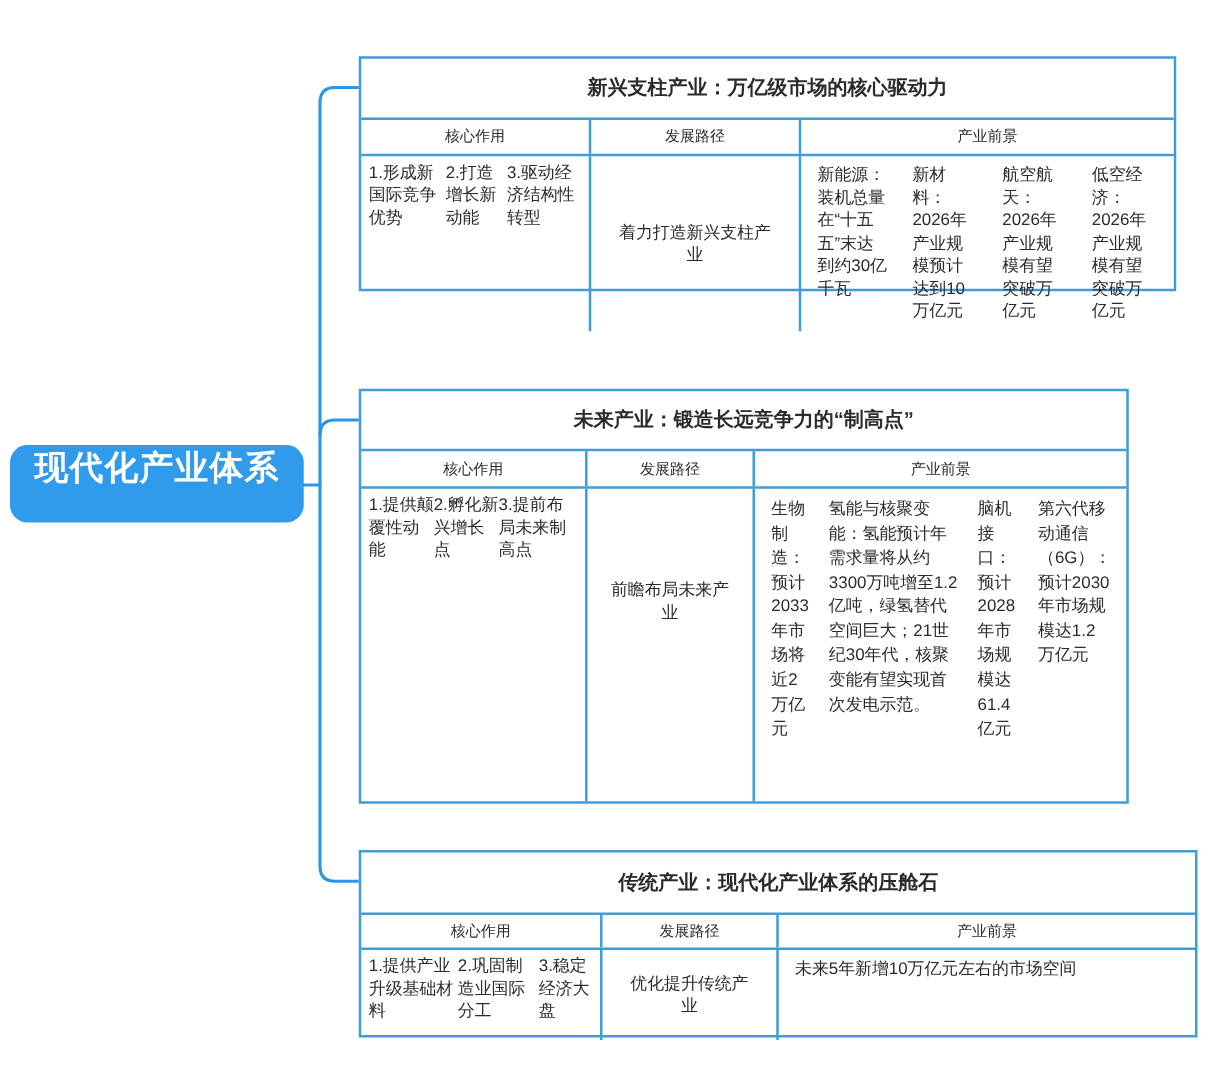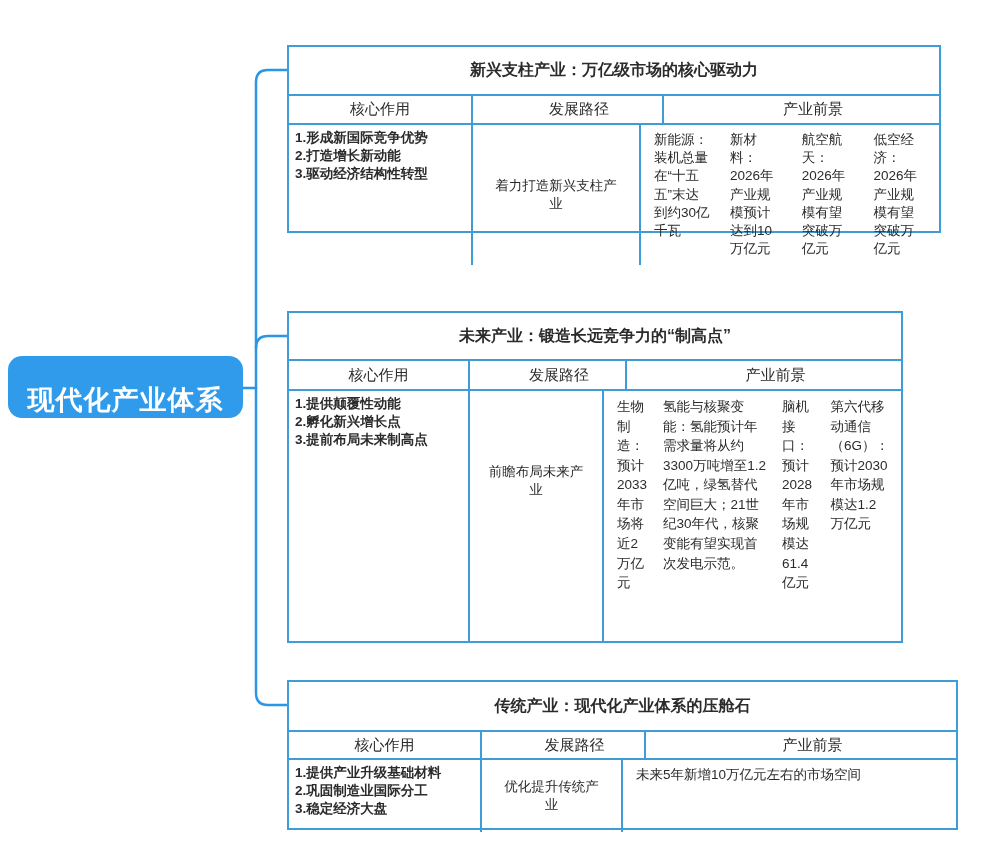--- a/index.html
+++ b/index.html
@@ -20,21 +20,21 @@
     overflow:hidden;
   }
   
   #connectors{position:absolute;left:0;top:0;pointer-events:none;}
   #connectors path{stroke:var(--line);stroke-width:2.5;fill:none;stroke-linecap:round;}
 
   
   .root-node{
     position:absolute;left:8px;top:356px;width:235px;height:62px;
     background:var(--node);border-radius:14px;
-    display:flex;align-items:flex-end;justify-content:center;
+    display:flex;align-items:flex-start;justify-content:center;
     color:#ffffff;font-size:27px;font-weight:bold;letter-spacing:1px;
     box-sizing:border-box;
   }
 
   
   .mtable{
     position:absolute;box-sizing:border-box;
     border:2px solid var(--border);
     background:#fff;
     display:flex;flex-direction:column;
@@ -51,43 +51,41 @@
     flex:0 0 auto;
   }
   #t1 .title-row{height:49px;}
   #t2 .title-row{height:48px;}
   #t3 .title-row{height:50px;}
 
   .header-row{
     box-sizing:border-box;
     border-bottom:2px solid var(--border);
     display:grid;flex:0 0 auto;
-    font-size:15px;
-    gap:23px;
+    font-size:12px;
   }
   #t1 .header-row{height:29px;grid-template-columns:184px 168px 1fr;}
   #t2 .header-row{height:30px;grid-template-columns:181px 134px 1fr;}
   #t3 .header-row{height:28px;grid-template-columns:193px 141px 1fr;}
   .header-row .c{display:flex;align-items:center;justify-content:center;}
 
   .body-row{
     display:grid;flex:1 1 auto;min-height:0;
     font-size:13.5px;line-height:1.35;
   }
   #t1 .body-row{grid-template-columns:184px 168px 1fr;}
   #t2 .body-row{grid-template-columns:181px 134px 1fr;}
   #t3 .body-row{grid-template-columns:193px 141px 1fr;}
 
   .c{box-sizing:border-box;border-right:2px solid var(--border);min-width:0;}
   .c:last-child{border-right:none;}
 
   .roles-cell{
-    display:flex;flex-direction:column;justify-content:flex-start;
+    display:flex;flex-direction:row;justify-content:center;
     padding:4px 4px 4px 6px;
-    font-weight:bold;
   }
   .path-cell{
     display:flex;align-items:center;justify-content:center;text-align:center;
     padding:18px;
   }
   #t2 .path-cell{align-items:flex-start;padding-top:72px;}
   .prospects-cell{
     display:flex;
     padding:6px 12px 6px 13px;
   }

